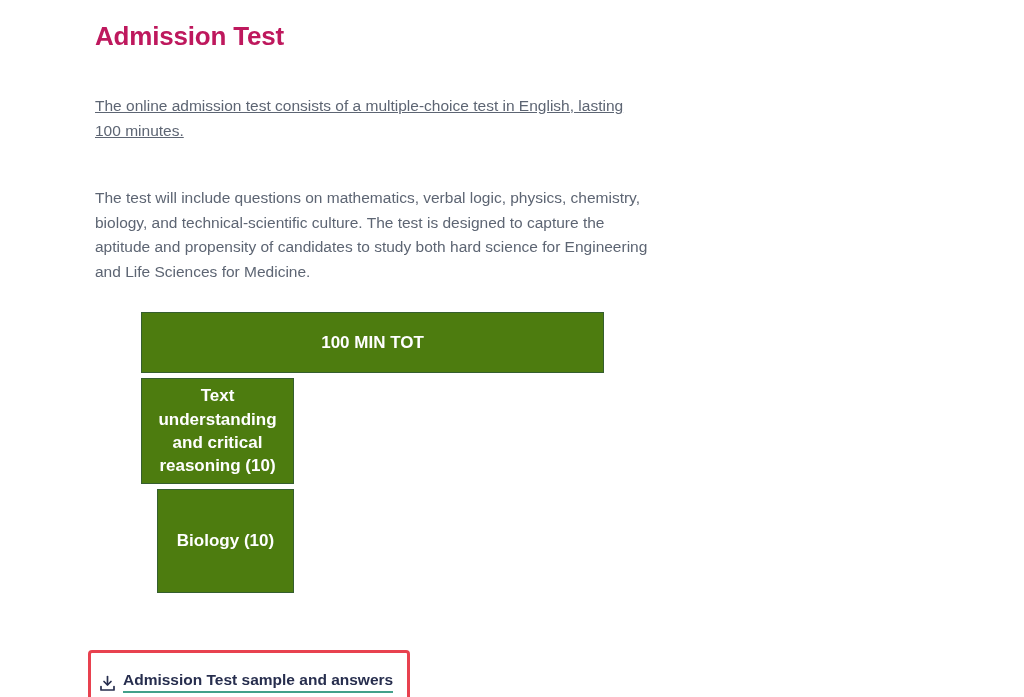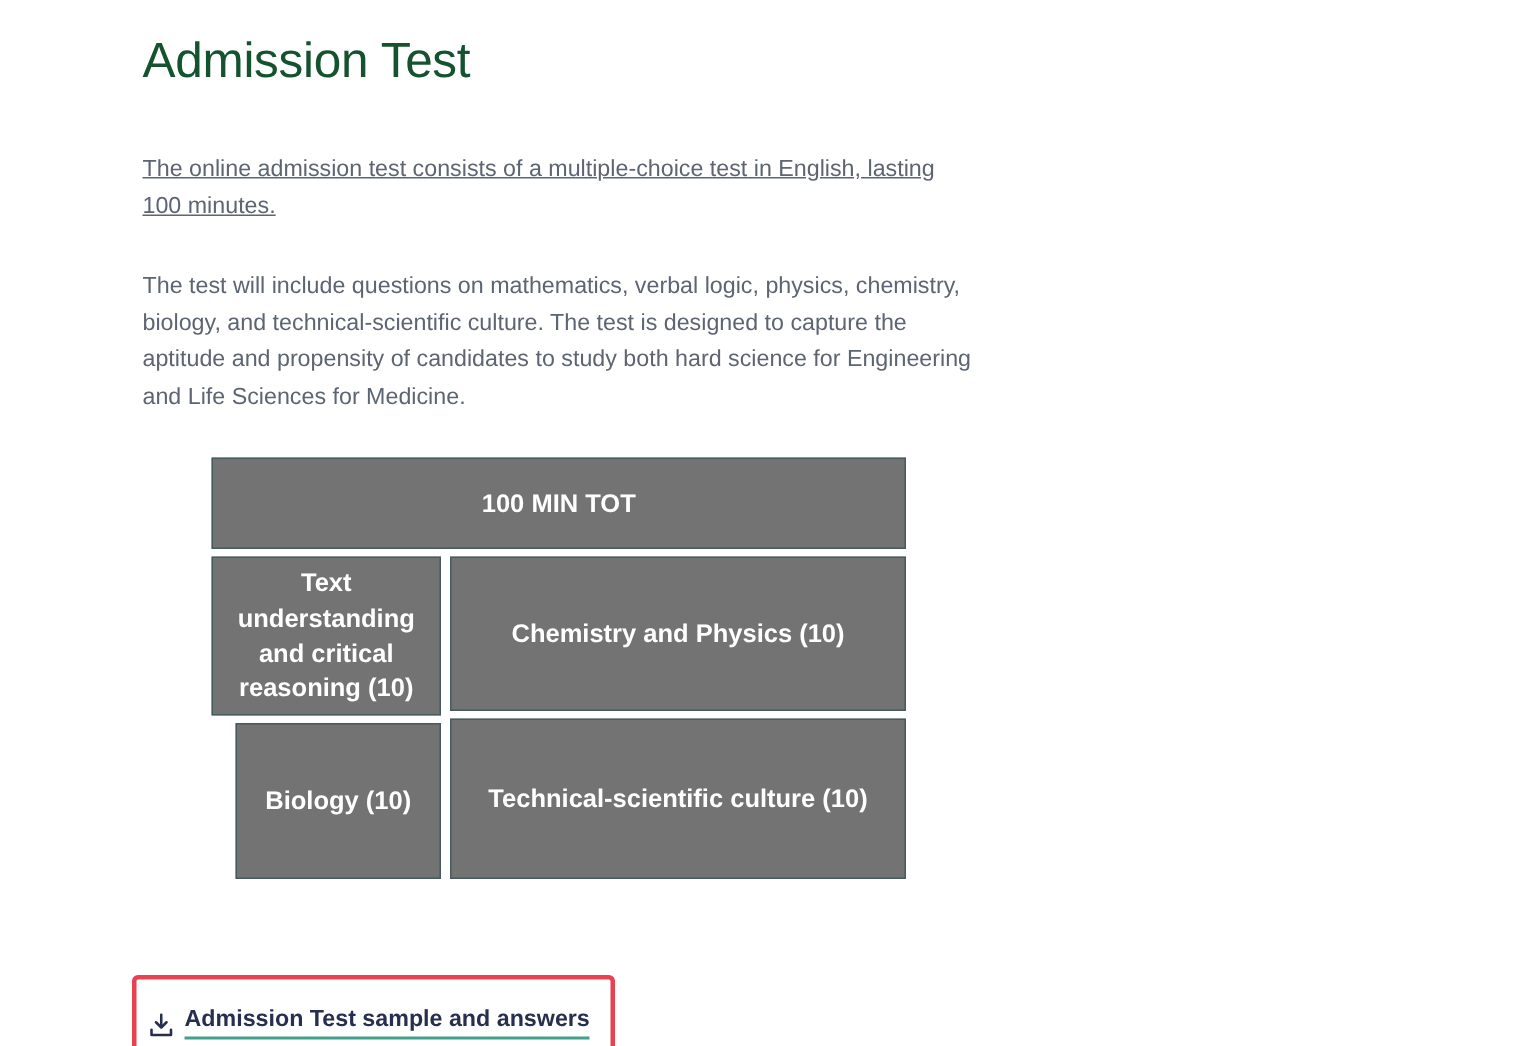--- a/index.html
+++ b/index.html
@@ -3,46 +3,46 @@
 <meta charset="utf-8">
 <style>
   * { margin: 0; padding: 0; box-sizing: border-box; }
   html, body { width: 1024px; height: 697px; background: #ffffff; overflow: hidden; }
   body { font-family: "Liberation Sans", "DejaVu Sans", sans-serif; }
 
   .content { position: absolute; left: 95px; top: 0; width: 560px; }
 
   .page-title {
     margin-top: 21px;
-    font-size: 33px;
-    font-weight: normal;
+    font-size: 26px;
+    font-weight: bold;
     letter-spacing: -0.2px;
-    color: #14532d;
+    color: #be185d;
   }
 
   .para {
     width: 553px;
-    margin-top: 29px;
+    margin-top: 43px;
     font-size: 15.5px;
     line-height: 24.5px;
     color: #5d6573;
   }
   .para.first { margin-top: 42px; text-decoration: underline; }
 
   
   .diagram {
     margin-left: 46px;
     margin-top: 28px;
     width: 463px;
     display: flex;
     flex-direction: column;
     gap: 5px;
   }
   .cell {
-    background: #737373;
+    background: #4d7c0f;
     border: 1px solid rgba(35, 70, 75, 0.55);
     color: #ffffff;
     font-weight: bold;
     font-size: 17px;
     line-height: 1.38;
     display: flex;
     align-items: center;
     justify-content: center;
     text-align: center;
   }
@@ -100,24 +100,20 @@
     <div class="cell bar-top">100 MIN TOT</div>
 
     <div class="mid">
 
 
       <div class="col-mid">
         <div class="cell cell-text-und">Text understanding and critical reasoning (10)</div>
         <div class="cell cell-biology">Biology (10)</div>
       </div>
 
-      <div class="col-right">
-        <div class="cell cell-chem">Chemistry and Physics (10)</div>
-        <div class="cell cell-tech">Technical-scientific culture (10)</div>
-      </div>
 
     </div>
 
 
   </div>
 
 </div>
 
 <div class="link-row">
   <span class="link-highlight">

